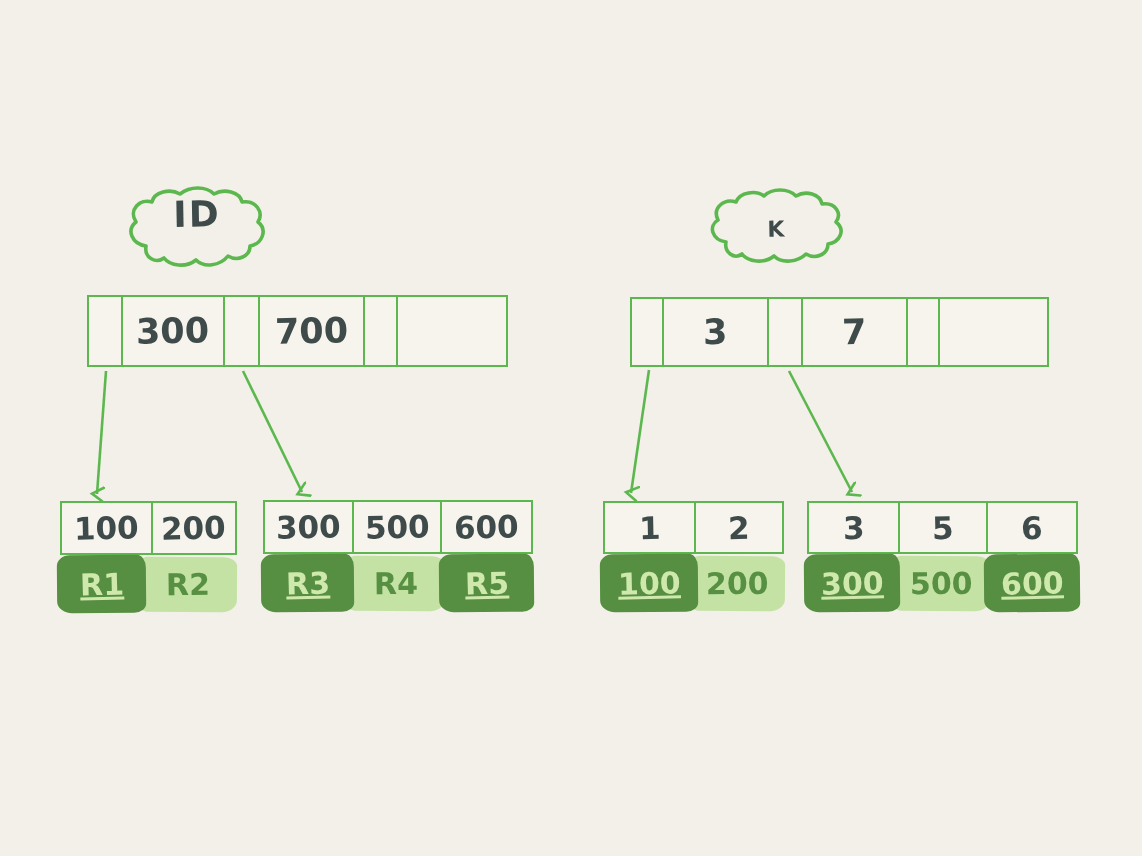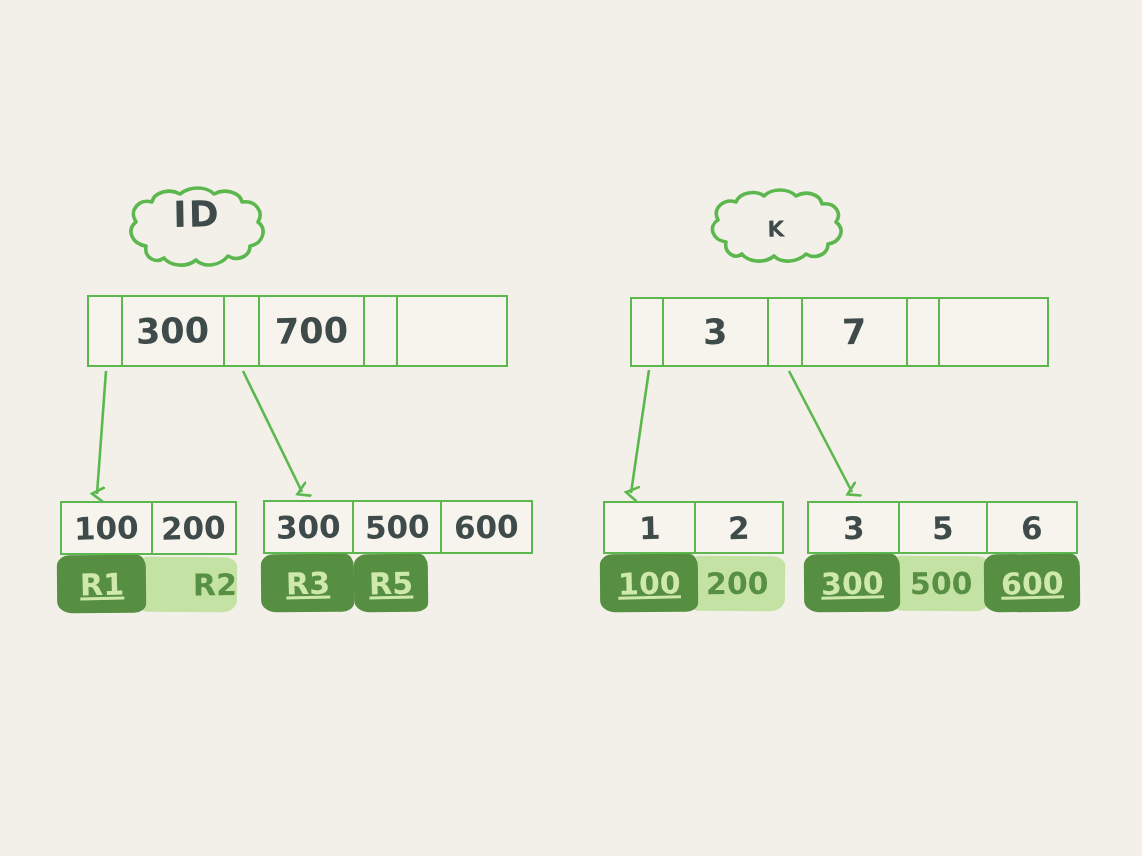--- a/index.html
+++ b/index.html
@@ -141,42 +141,45 @@
       </div>
     <div class="cell" style="width:86px;">
         <span class="digits">200</span>
       </div>
   </div>
 
   <div class="records-row" style="left:57px; top:555px;">
     <div class="block dark" style="width:89px;">
         <span class="digits">R1</span>
       </div>
-    <div class="block light" style="width:99px;justify-content:flex-end;">
+    <div class="block light" style="width:99px;">
         <span class="digits">R2</span>
       </div>
   </div>
 
   <div class="node-row leaf-row" style="left:263px; top:500px; height:54px;">
     <div class="cell" style="width:91px;">
         <span class="digits">300</span>
       </div>
     <div class="cell" style="width:91px;">
         <span class="digits">500</span>
       </div>
     <div class="cell" style="width:93px;">
         <span class="digits">600</span>
       </div>
   </div>
 
   <div class="records-row" style="left:261px; top:554px;">
     <div class="block dark" style="width:93px;">
         <span class="digits">R3</span>
       </div>
-    <div class="block dark" style="width:74px;">
+    <div class="block light" style="width:99px;">
+        <span class="digits">R4</span>
+      </div>
+    <div class="block dark" style="width:95px;">
         <span class="digits">R5</span>
       </div>
   </div>
 
   <div class="node-row leaf-row" style="left:603px; top:501px; height:53px;">
     <div class="cell" style="width:93px;">
         <span class="digits">1</span>
       </div>
     <div class="cell" style="width:90px;">
         <span class="digits">2</span>

